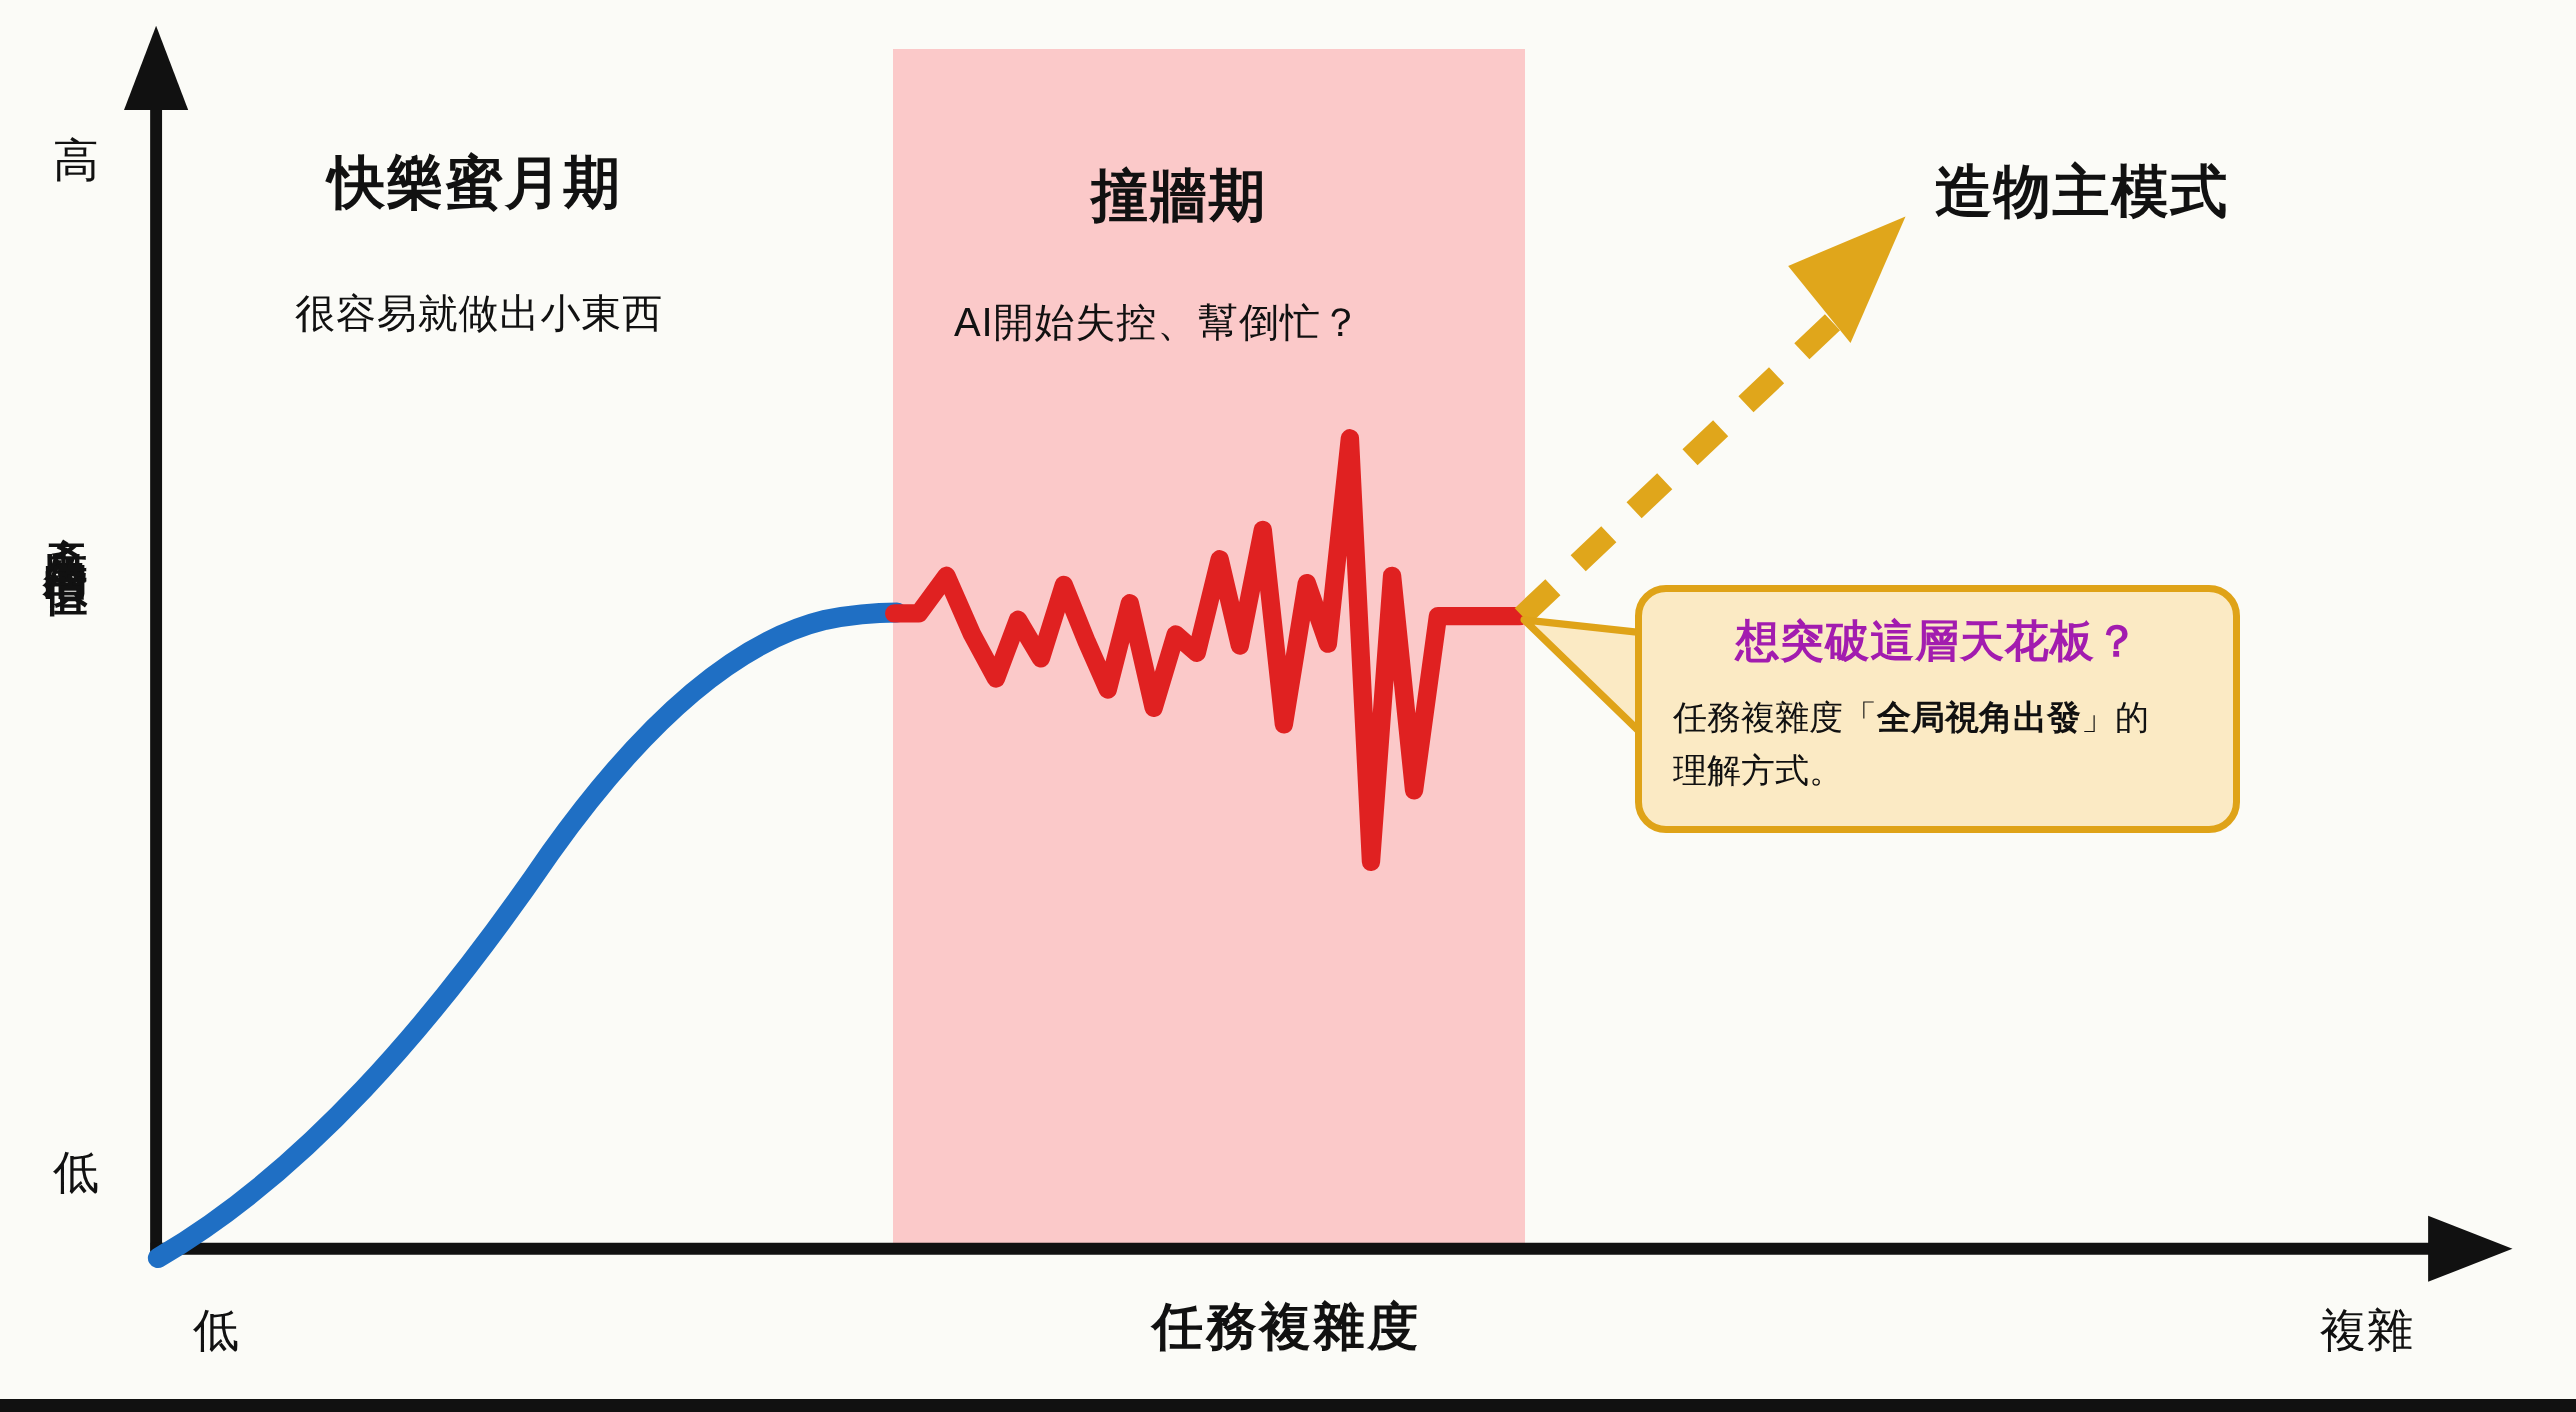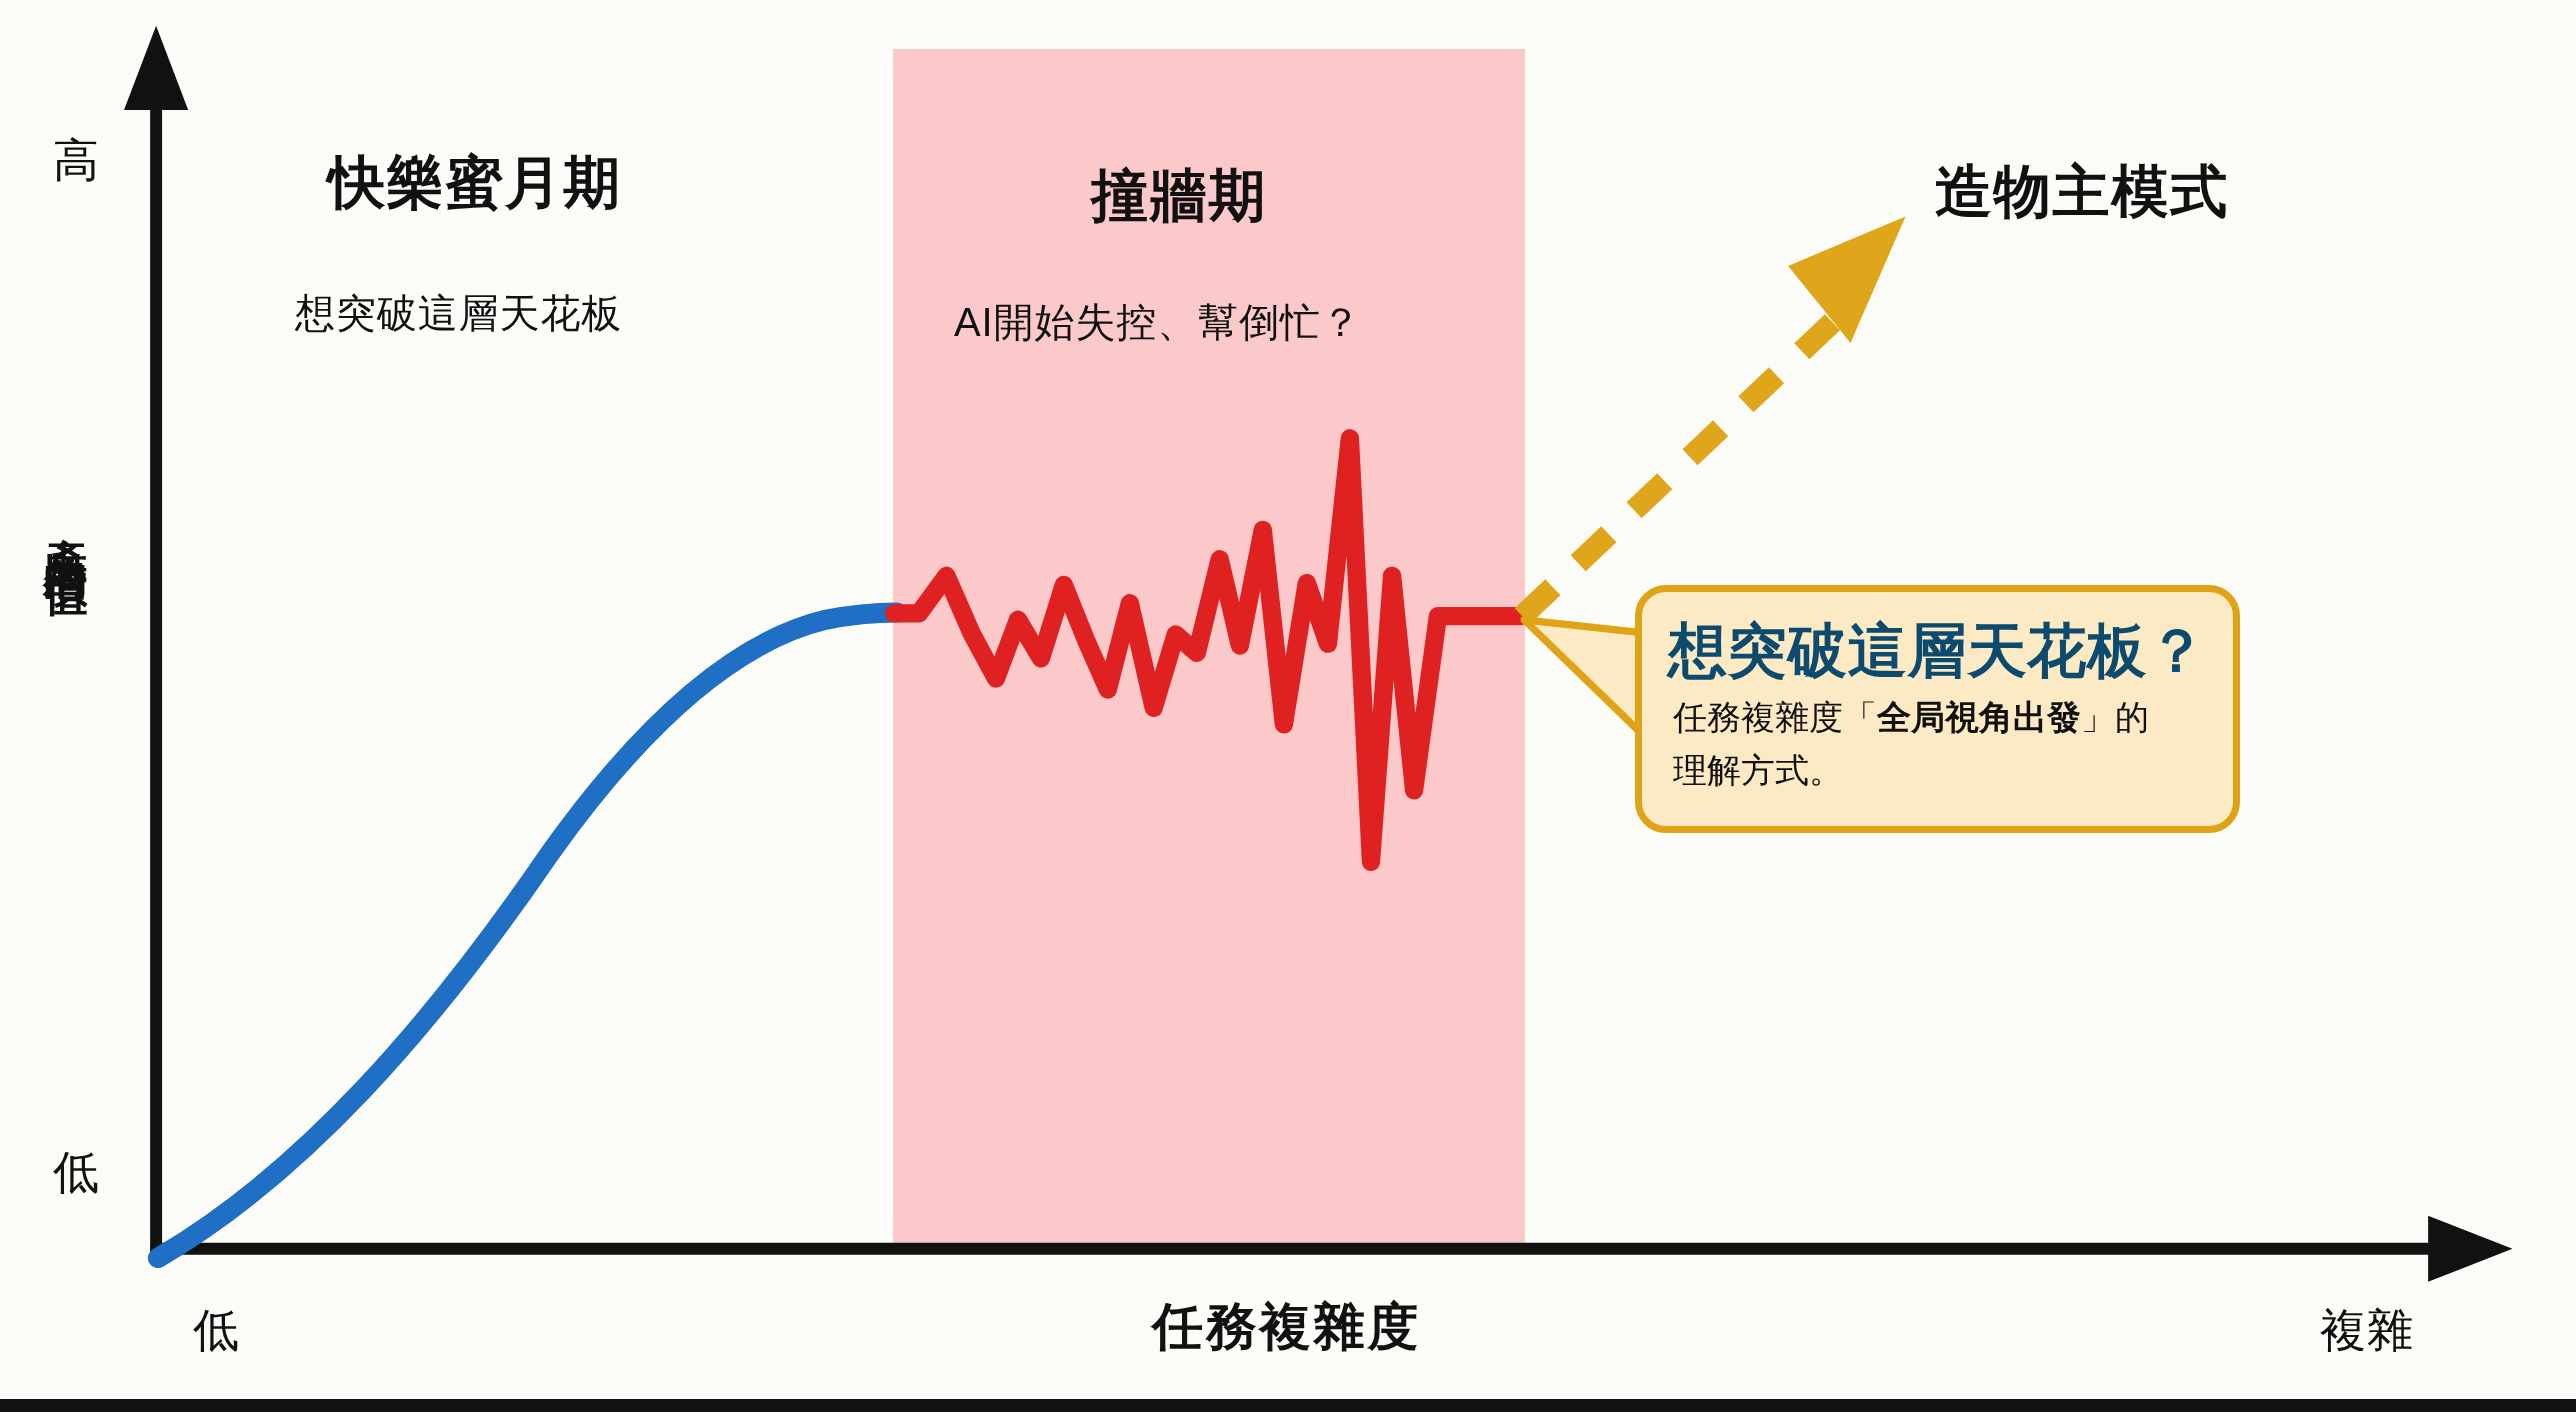--- a/index.html
+++ b/index.html
@@ -82,23 +82,23 @@
     background: #fbeac4;
     border: 7.3px solid #dfa318;
     border-radius: 31px;
     box-sizing: border-box;
   }
   .callout-head {
     position: absolute;
     left: 0; right: 0;
     top: 20px;
     text-align: center;
-    font-size: 59px;
-    font-weight: bold;
-    color: #0c4a6e;
+    font-size: 44px;
+    font-weight: bold;
+    color: #a21caf;
     letter-spacing: 0.9px;
   }
   .callout-body {
     position: absolute;
     left: 31px;
     top: 99px;
     right: 16.5px;
     font-size: 34px;
     color: #111;
     line-height: 1.55;
@@ -179,21 +179,21 @@
   <div class="txt axis-title-y" style="left:44px; top:503px;">產出的價值</div>
 
   <div class="txt axis-tick" style="left:193px; top:1300px;">低</div>
 
   <div class="txt axis-title-x" style="left:1137px; top:1293px;margin-left:15px;">任務複雜度</div>
 
   <div class="txt axis-tick" style="left:2320px; top:1300px;">複雜</div>
 
   <div class="txt phase-title" style="left:328px; top:145px;">快樂蜜月期</div>
 
-  <div class="txt phase-sub" style="left:295px; top:286px;">想突破這層天花板</div>
+  <div class="txt phase-sub" style="left:295px; top:286px;">很容易就做出小東西</div>
 
   <div class="txt phase-title" style="left:1091px; top:158px;">撞牆期</div>
 
   <div class="txt phase-sub" style="left:954px; top:295px;">AI開始失控、幫倒忙？</div>
 
 
   <div class="txt phase-title" style="left:1935px; top:154px;">造物主模式</div>
 
 
   <div class="callout">

